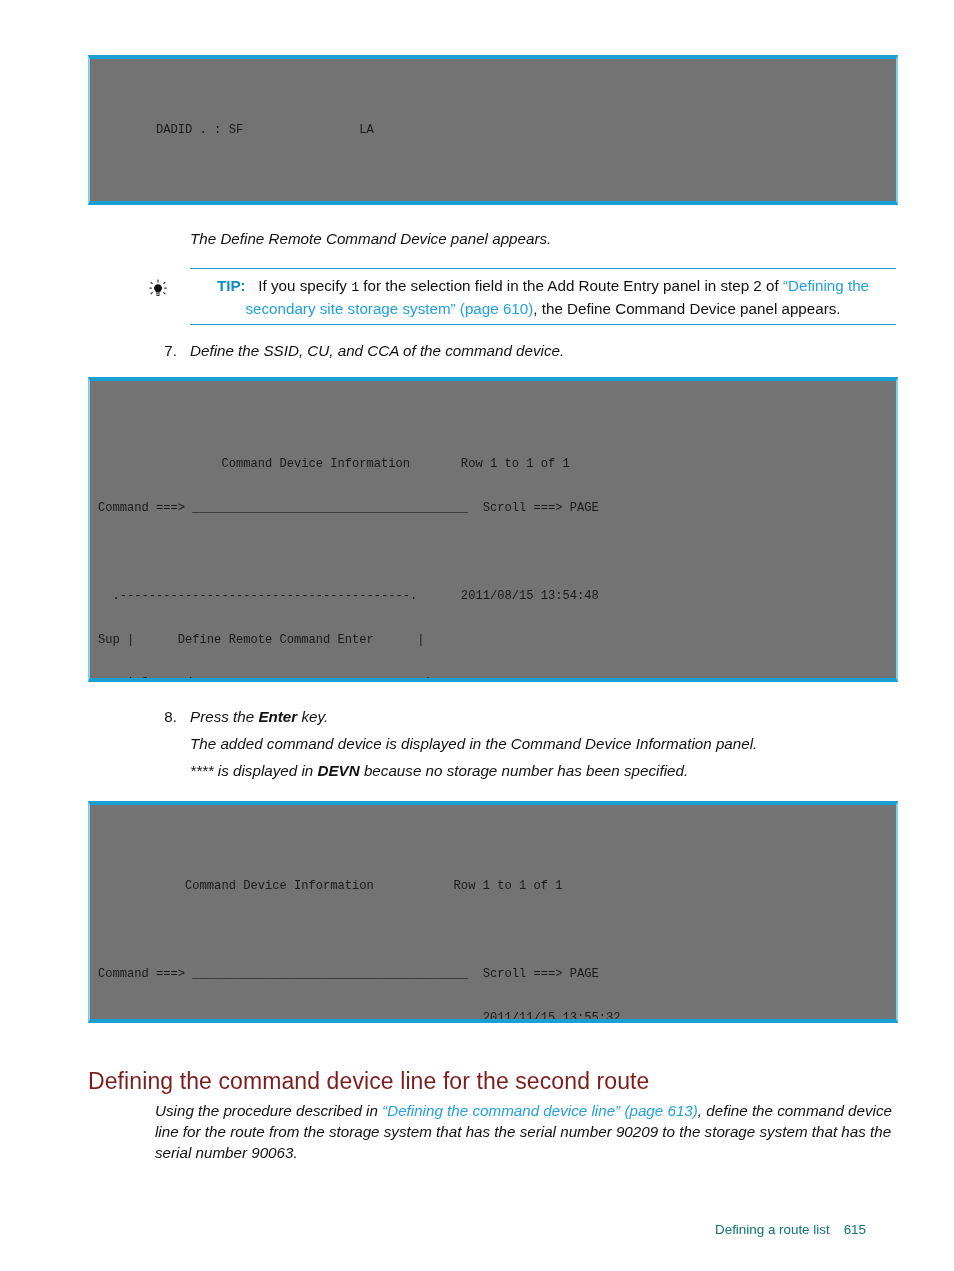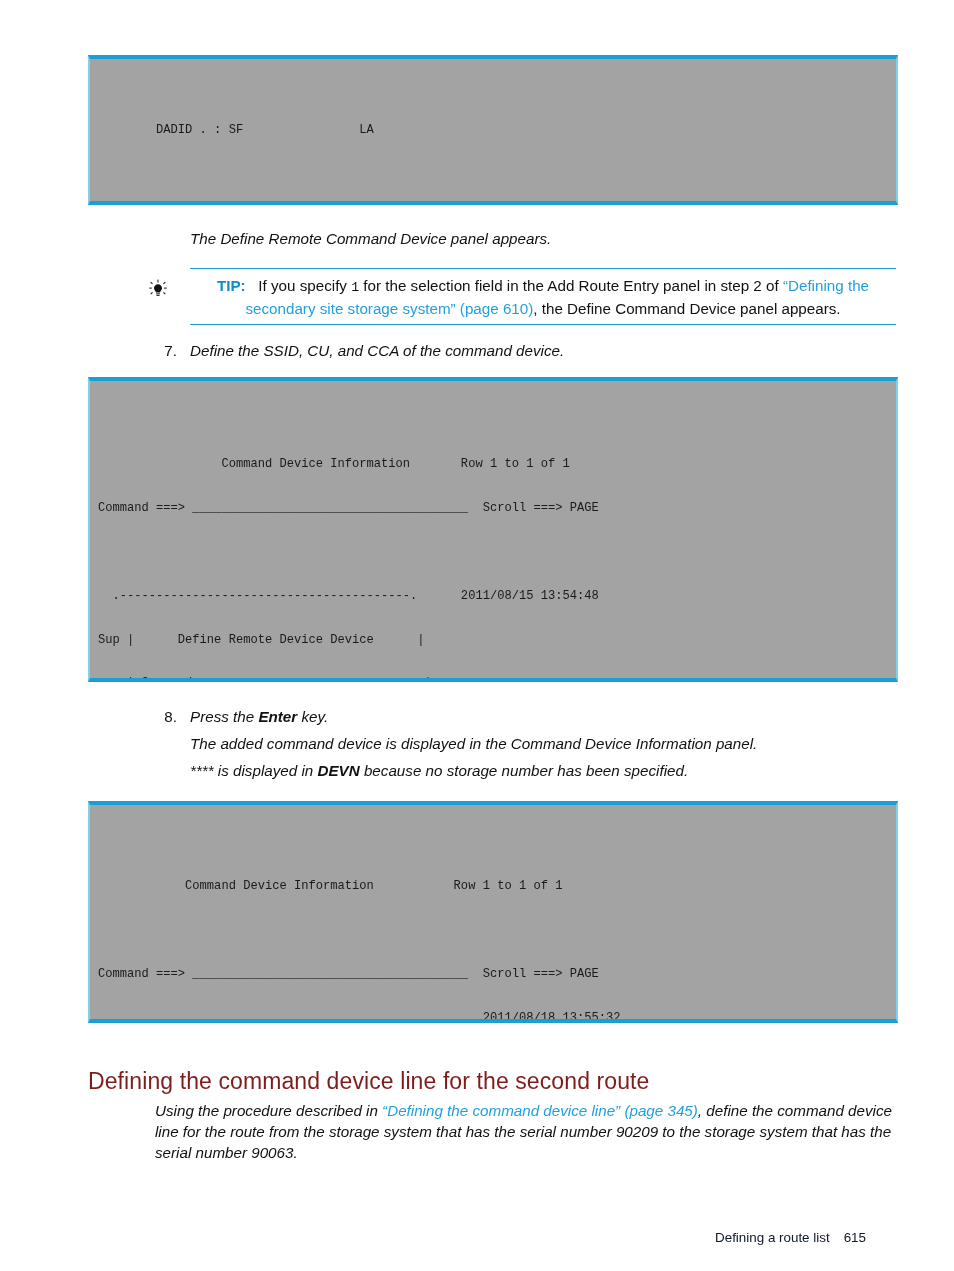--- a/index.html
+++ b/index.html
@@ -13,21 +13,21 @@
     position: relative;
     font-family: "Liberation Sans", sans-serif;
     color: #000000;
     overflow: hidden;
   }
 
   
   .term-panel {
     position: absolute;
     box-sizing: border-box;
-    background: #a3a3a3;
+    background: #737373;
     border-top: 4px solid #1a9fd4;
     border-bottom: 4px solid #1a9fd4;
     border-left: 2px solid #7fd0ec;
     border-right: 2px solid #7fd0ec;
     font-family: "Liberation Mono", "DejaVu Sans Mono", monospace;
     font-size: 12.1px;
     line-height: 14.6px;
     letter-spacing: 0px;
     white-space: pre;
     color: #1a1a1a;
@@ -107,22 +107,21 @@
     letter-spacing: 0.1px;
   }
 
   
   .footer {
     position: absolute;
     right: 88px;
     top: 1222px;
     font-family: "Liberation Sans", sans-serif;
     font-size: 13.4px;
-    color: #0f172a;
-    margin-top: 8px;
+    color: #0f766e;
   }
   .footer .pg { margin-left: 14px; }
 </style>
 </head>
 <body>
 
 <div class="term-panel" style="left:88px; top:55px; width:810px; height:150px;">
   <div class="term-inner">
     <div class="term-line">        DADID . : SF                LA</div>
     
@@ -163,21 +162,21 @@
 
 <div class="step-num" style="left:155px; top:340px;">7.</div>
 <div class="body-text" style="left:190px; top:340px; width:700px;">Define the SSID, CU, and CCA of the command device.</div>
 
 <div class="term-panel" style="left:88px; top:377px; width:810px; height:305px;">
   <div class="term-inner" style="padding-top:18px;">
     <div class="term-line">                 Command Device Information       Row 1 to 1 of 1</div>
     <div class="term-line">Command ===&gt; ______________________________________  Scroll ===&gt; <span class="u">PAGE</span></div>
     <div class="term-line"></div>
     <div class="term-line">  .----------------------------------------.      2011/08/15 13:54:48</div>
-    <div class="term-line">Sup |      Define Remote Device Device      |</div>
+    <div class="term-line">Sup |      Define Remote Command Enter      |</div>
     <div class="term-line">    | Command ===&gt; _______________________   |</div>
     
     
     
     
     
     
     
     
     
@@ -191,31 +190,31 @@
 <div class="step-num" style="left:155px; top:706px;">8.</div>
 <div class="body-text" style="left:190px; top:706px; width:700px;"><span>Press the </span><b>Enter</b><span> key.</span></div>
 <div class="body-text" style="left:190px; top:733px; width:720px;">The added command device is displayed in the Command Device Information panel.</div>
 <div class="body-text" style="left:190px; top:760px; width:720px;"><span>**** is displayed in </span><b>DEVN</b><span> because no storage number has been specified.</span></div>
 
 <div class="term-panel" style="left:88px; top:801px; width:810px; height:222px;">
   <div class="term-inner" style="padding-top:16px;">
     <div class="term-line">            Command Device Information           Row 1 to 1 of 1</div>
     <div class="term-line"></div>
     <div class="term-line">Command ===&gt; ______________________________________  Scroll ===&gt; <span class="u">PAGE</span></div>
-    <div class="term-line">                                                     2011/08/18 13:55:32</div>
+    <div class="term-line">                                                     2011/11/15 13:55:32</div>
     
     
     
     
     
     
     
     
     
     
   </div>
 </div>
 
 <div class="sec-head">Defining the command device line for the second route</div>
 
-<div class="body-text" style="left:155px; top:1100px; width:742px;"><span>Using the procedure described in </span><a class="link" href="#" style="text-decoration:none;">“Defining the command device line” (page 345)</a><span>, define the command device line for the route from the storage system that has the serial number 90209 to the storage system that has the serial number 90063.</span></div>
+<div class="body-text" style="left:155px; top:1100px; width:742px;"><span>Using the procedure described in </span><a class="link" href="#" style="text-decoration:none;">“Defining the command device line” (page 613)</a><span>, define the command device line for the route from the storage system that has the serial number 90209 to the storage system that has the serial number 90063.</span></div>
 
 <div class="footer"><span>Defining a route list</span><span class="pg">615</span></div>
 
 </body></html>

